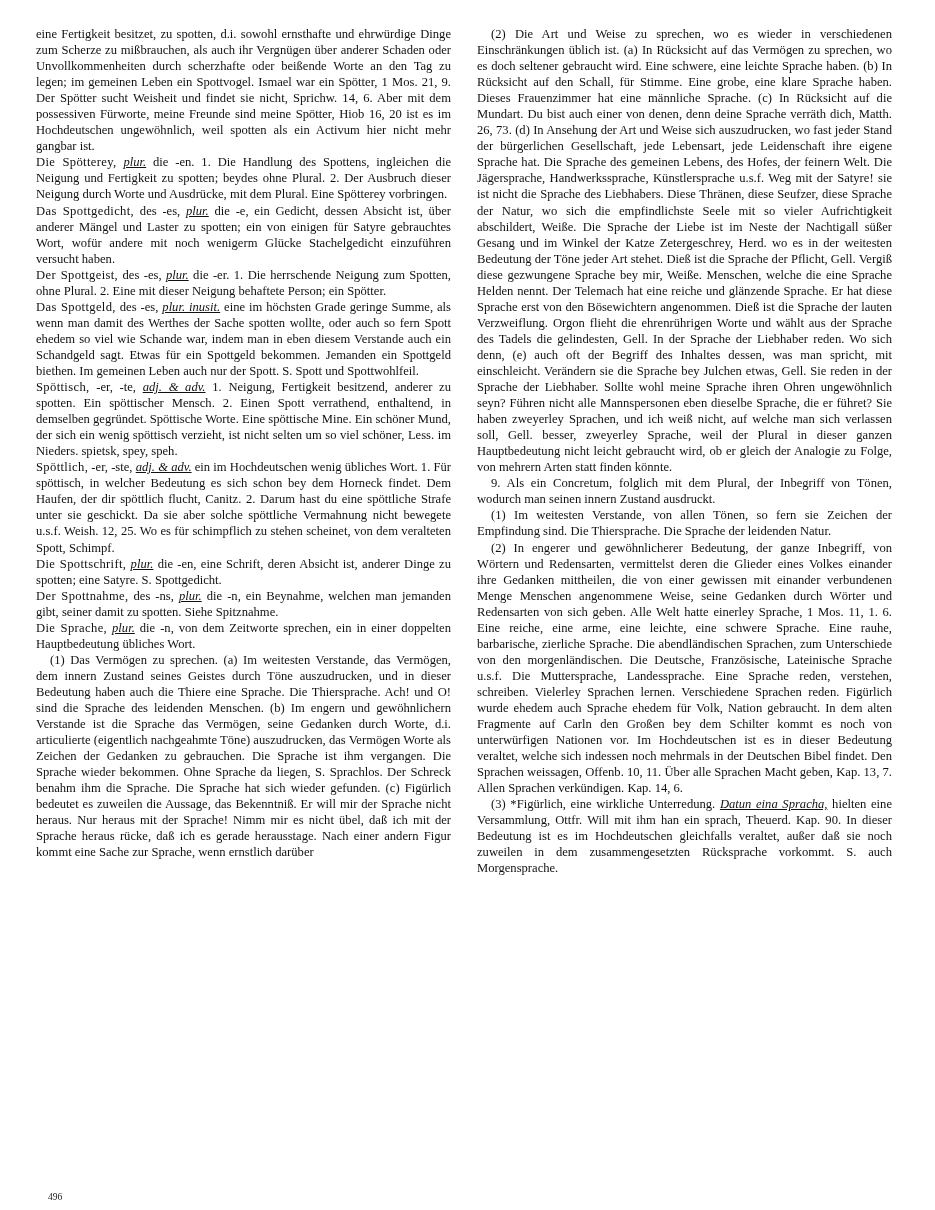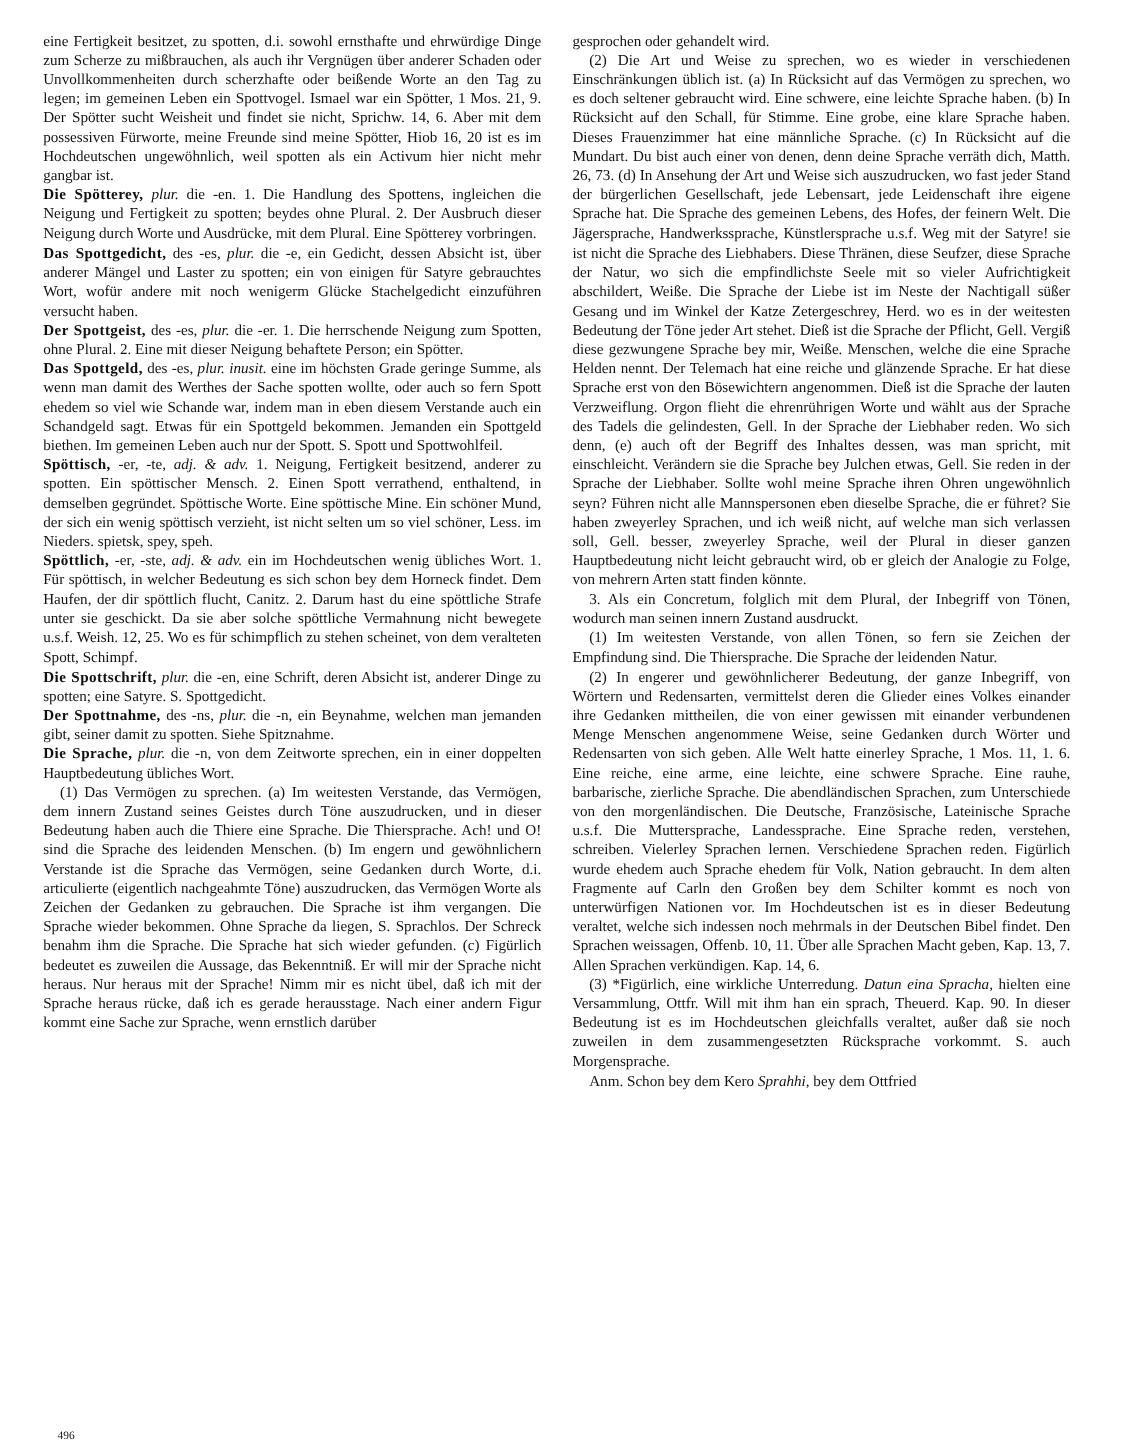--- a/index.html
+++ b/index.html
@@ -34,25 +34,26 @@
     hyphens: manual;
   }
   .col p {
     margin: 0;
     text-indent: 0;
   }
   .col p.indent {
     text-indent: 14px;
   }
   b.hw {
-    font-weight: bold;
+    font-weight: normal;
     letter-spacing: 0.35px;
   }
   i {
     font-style: italic;
+    text-decoration: underline;
   }
   .folio {
     position: absolute;
     left: 48px;
     bottom: 8px;
     font-size: 9.5px;
     color: #222;
     font-family: "Liberation Serif", serif;
   }
 </style>
@@ -70,24 +71,22 @@
       <p><b class="hw">Das Spottgeld,</b><span> des -es, </span><i>plur. inusit.</i><span> eine im höchsten Grade geringe Summe, als wenn man damit des Werthes der Sache spotten wollte, oder auch so fern Spott ehedem so viel wie Schande war, indem man in eben diesem Verstande auch ein Schandgeld sagt. Etwas für ein Spottgeld bekommen. Jemanden ein Spottgeld biethen. Im gemeinen Leben auch nur der Spott. S. Spott und Spottwohlfeil.</span></p>
       <p><b class="hw">Spöttisch,</b><span> -er, -te, </span><i>adj. &amp; adv.</i><span> 1. Neigung, Fertigkeit besitzend, anderer zu spotten. Ein spöttischer Mensch. 2. Einen Spott verrathend, enthaltend, in demselben gegründet. Spöttische Worte. Eine spöttische Mine. Ein schöner Mund, der sich ein wenig spöttisch verzieht, ist nicht selten um so viel schöner, Less. im Nieders. spietsk, spey, speh.</span></p>
       <p><b class="hw">Spöttlich,</b><span> -er, -ste, </span><i>adj. &amp; adv.</i><span> ein im Hochdeutschen wenig übliches Wort. 1. Für spöttisch, in welcher Bedeutung es sich schon bey dem Horneck findet. Dem Haufen, der dir spöttlich flucht, Canitz. 2. Darum hast du eine spöttliche Strafe unter sie geschickt. Da sie aber solche spöttliche Vermahnung nicht bewegete u.s.f. Weish. 12, 25. Wo es für schimpflich zu stehen scheinet, von dem veralteten Spott, Schimpf.</span></p>
       <p><b class="hw">Die Spottschrift,</b> <i>plur.</i><span> die -en, eine Schrift, deren Absicht ist, anderer Dinge zu spotten; eine Satyre. S. Spottgedicht.</span></p>
       <p><b class="hw">Der Spottnahme,</b><span> des -ns, </span><i>plur.</i><span> die -n, ein Beynahme, welchen man jemanden gibt, seiner damit zu spotten. Siehe Spitznahme.</span></p>
       <p><b class="hw">Die Sprache,</b> <i>plur.</i><span> die -n, von dem Zeitworte sprechen, ein in einer doppelten Hauptbedeutung übliches Wort.</span></p>
       <p class="indent"><span>(1) Das Vermögen zu sprechen. (a) Im weitesten Verstande, das Vermögen, dem innern Zustand seines Geistes durch Töne auszudrucken, und in dieser Bedeutung haben auch die Thiere eine Sprache. Die Thiersprache. Ach! und O! sind die Sprache des leidenden Menschen. (b) Im engern und gewöhnlichern Verstande ist die Sprache das Vermögen, seine Gedanken durch Worte, d.i. articulierte (eigentlich nachgeahmte Töne) auszudrucken, das Vermögen Worte als Zeichen der Gedanken zu gebrauchen. Die Sprache ist ihm vergangen. Die Sprache wieder bekommen. Ohne Sprache da liegen, S. Sprachlos. Der Schreck benahm ihm die Sprache. Die Sprache hat sich wieder gefunden. (c) Figürlich bedeutet es zuweilen die Aussage, das Bekenntniß. Er will mir der Sprache nicht heraus. Nur heraus mit der Sprache! Nimm mir es nicht übel, daß ich mit der Sprache heraus rücke, daß ich es gerade herausstage. Nach einer andern Figur kommt eine Sache zur Sprache, wenn ernstlich darüber</span></p>
     </div>
 
     <div class="col">
-      <p><span>gesprochen oder gehandelt wird.</span></p>
       <p class="indent"><span>(2) Die Art und Weise zu sprechen, wo es wieder in verschiedenen Einschränkungen üblich ist. (a) In Rücksicht auf das Vermögen zu sprechen, wo es doch seltener gebraucht wird. Eine schwere, eine leichte Sprache haben. (b) In Rücksicht auf den Schall, für Stimme. Eine grobe, eine klare Sprache haben. Dieses Frauenzimmer hat eine männliche Sprache. (c) In Rücksicht auf die Mundart. Du bist auch einer von denen, denn deine Sprache verräth dich, Matth. 26, 73. (d) In Ansehung der Art und Weise sich auszudrucken, wo fast jeder Stand der bürgerlichen Gesellschaft, jede Lebensart, jede Leidenschaft ihre eigene Sprache hat. Die Sprache des gemeinen Lebens, des Hofes, der feinern Welt. Die Jägersprache, Handwerkssprache, Künstlersprache u.s.f. Weg mit der Satyre! sie ist nicht die Sprache des Liebhabers. Diese Thränen, diese Seufzer, diese Sprache der Natur, wo sich die empfindlichste Seele mit so vieler Aufrichtigkeit abschildert, Weiße. Die Sprache der Liebe ist im Neste der Nachtigall süßer Gesang und im Winkel der Katze Zetergeschrey, Herd. wo es in der weitesten Bedeutung der Töne jeder Art stehet. Dieß ist die Sprache der Pflicht, Gell. Vergiß diese gezwungene Sprache bey mir, Weiße. Menschen, welche die eine Sprache Helden nennt. Der Telemach hat eine reiche und glänzende Sprache. Er hat diese Sprache erst von den Bösewichtern angenommen. Dieß ist die Sprache der lauten Verzweiflung. Orgon flieht die ehrenrührigen Worte und wählt aus der Sprache des Tadels die gelindesten, Gell. In der Sprache der Liebhaber reden. Wo sich denn, (e) auch oft der Begriff des Inhaltes dessen, was man spricht, mit einschleicht. Verändern sie die Sprache bey Julchen etwas, Gell. Sie reden in der Sprache der Liebhaber. Sollte wohl meine Sprache ihren Ohren ungewöhnlich seyn? Führen nicht alle Mannspersonen eben dieselbe Sprache, die er führet? Sie haben zweyerley Sprachen, und ich weiß nicht, auf welche man sich verlassen soll, Gell. besser, zweyerley Sprache, weil der Plural in dieser ganzen Hauptbedeutung nicht leicht gebraucht wird, ob er gleich der Analogie zu Folge, von mehrern Arten statt finden könnte.</span></p>
-      <p class="indent"><span>3. Als ein Concretum, folglich mit dem Plural, der Inbegriff von Tönen, wodurch man seinen innern Zustand ausdruckt.</span></p>
+      <p class="indent"><span>9. Als ein Concretum, folglich mit dem Plural, der Inbegriff von Tönen, wodurch man seinen innern Zustand ausdruckt.</span></p>
       <p class="indent"><span>(1) Im weitesten Verstande, von allen Tönen, so fern sie Zeichen der Empfindung sind. Die Thiersprache. Die Sprache der leidenden Natur.</span></p>
       <p class="indent"><span>(2) In engerer und gewöhnlicherer Bedeutung, der ganze Inbegriff, von Wörtern und Redensarten, vermittelst deren die Glieder eines Volkes einander ihre Gedanken mittheilen, die von einer gewissen mit einander verbundenen Menge Menschen angenommene Weise, seine Gedanken durch Wörter und Redensarten von sich geben. Alle Welt hatte einerley Sprache, 1 Mos. 11, 1. 6. Eine reiche, eine arme, eine leichte, eine schwere Sprache. Eine rauhe, barbarische, zierliche Sprache. Die abendländischen Sprachen, zum Unterschiede von den morgenländischen. Die Deutsche, Französische, Lateinische Sprache u.s.f. Die Muttersprache, Landessprache. Eine Sprache reden, verstehen, schreiben. Vielerley Sprachen lernen. Verschiedene Sprachen reden. Figürlich wurde ehedem auch Sprache ehedem für Volk, Nation gebraucht. In dem alten Fragmente auf Carln den Großen bey dem Schilter kommt es noch von unterwürfigen Nationen vor. Im Hochdeutschen ist es in dieser Bedeutung veraltet, welche sich indessen noch mehrmals in der Deutschen Bibel findet. Den Sprachen weissagen, Offenb. 10, 11. Über alle Sprachen Macht geben, Kap. 13, 7. Allen Sprachen verkündigen. Kap. 14, 6.</span></p>
       <p class="indent"><span>(3) *Figürlich, eine wirkliche Unterredung. </span><i>Datun eina Spracha,</i><span> hielten eine Versammlung, Ottfr. Will mit ihm han ein sprach, Theuerd. Kap. 90. In dieser Bedeutung ist es im Hochdeutschen gleichfalls veraltet, außer daß sie noch zuweilen in dem zusammengesetzten Rücksprache vorkommt. S. auch Morgensprache.</span></p>
-      <p class="indent"><span>Anm. Schon bey dem Kero </span><i>Sprahhi,</i><span> bey dem Ottfried</span></p>
     </div>
 
   </div>
   <div class="folio">496</div>
 </div>
 
 </body></html>

